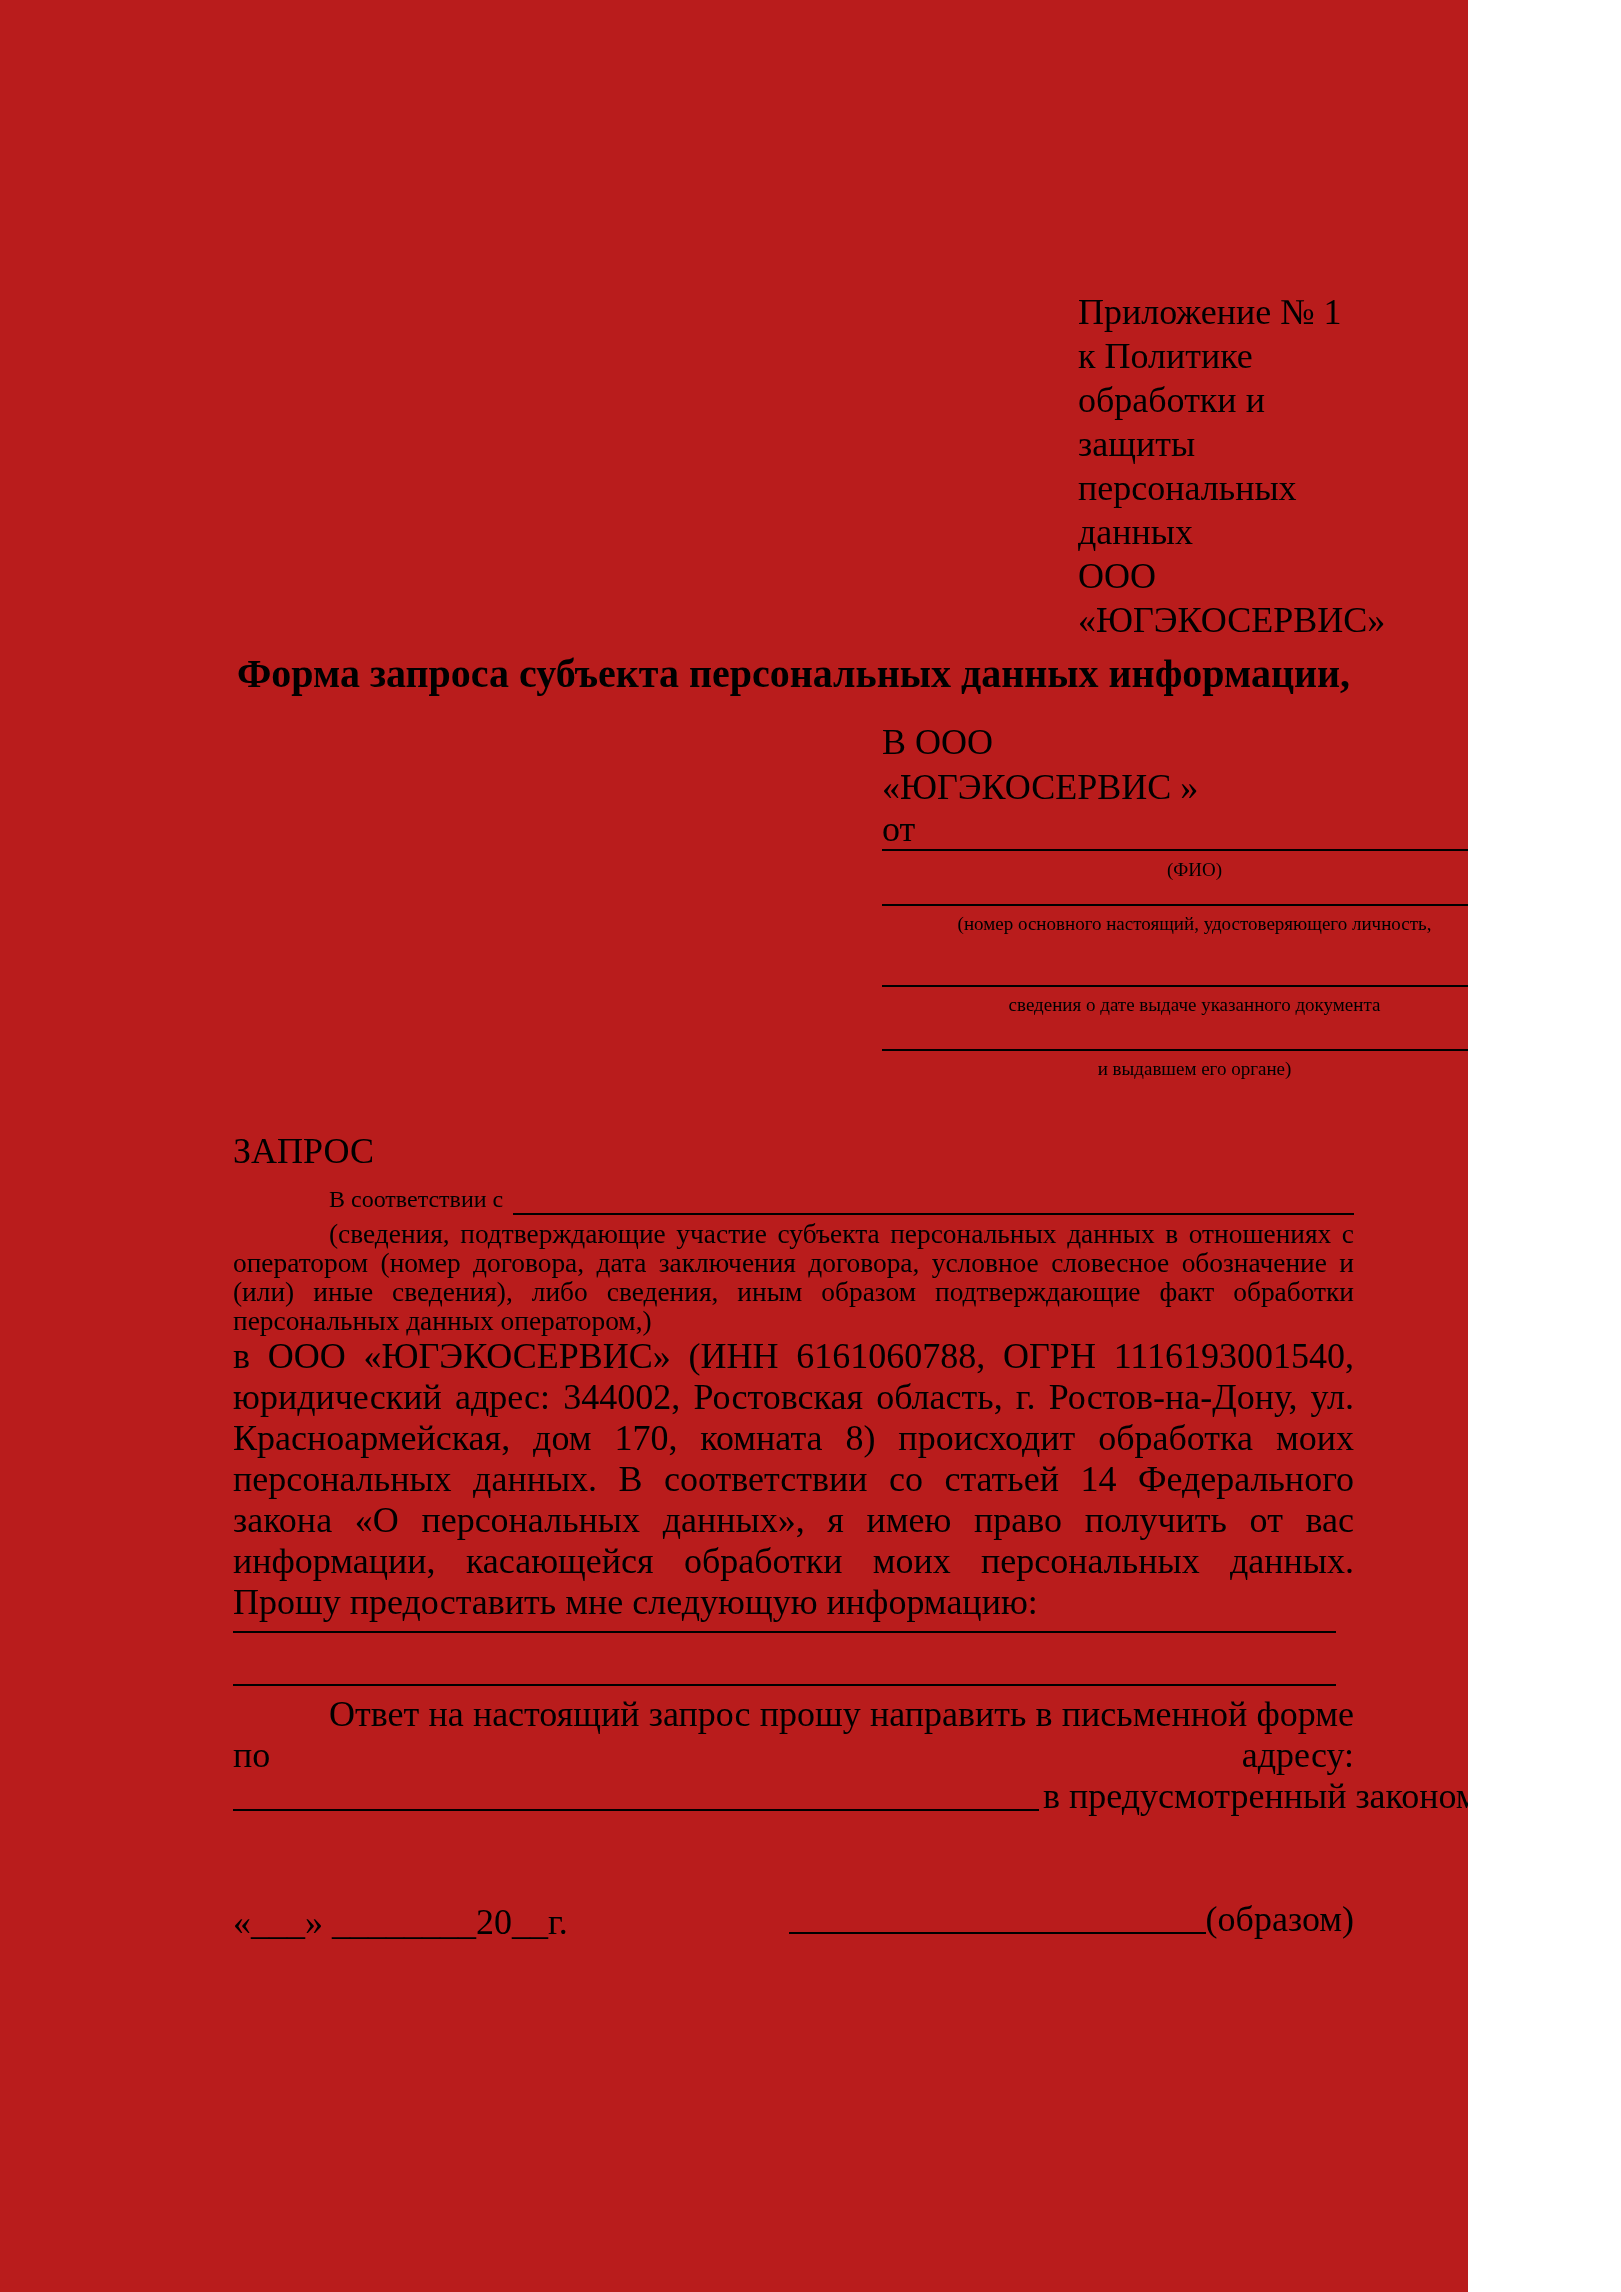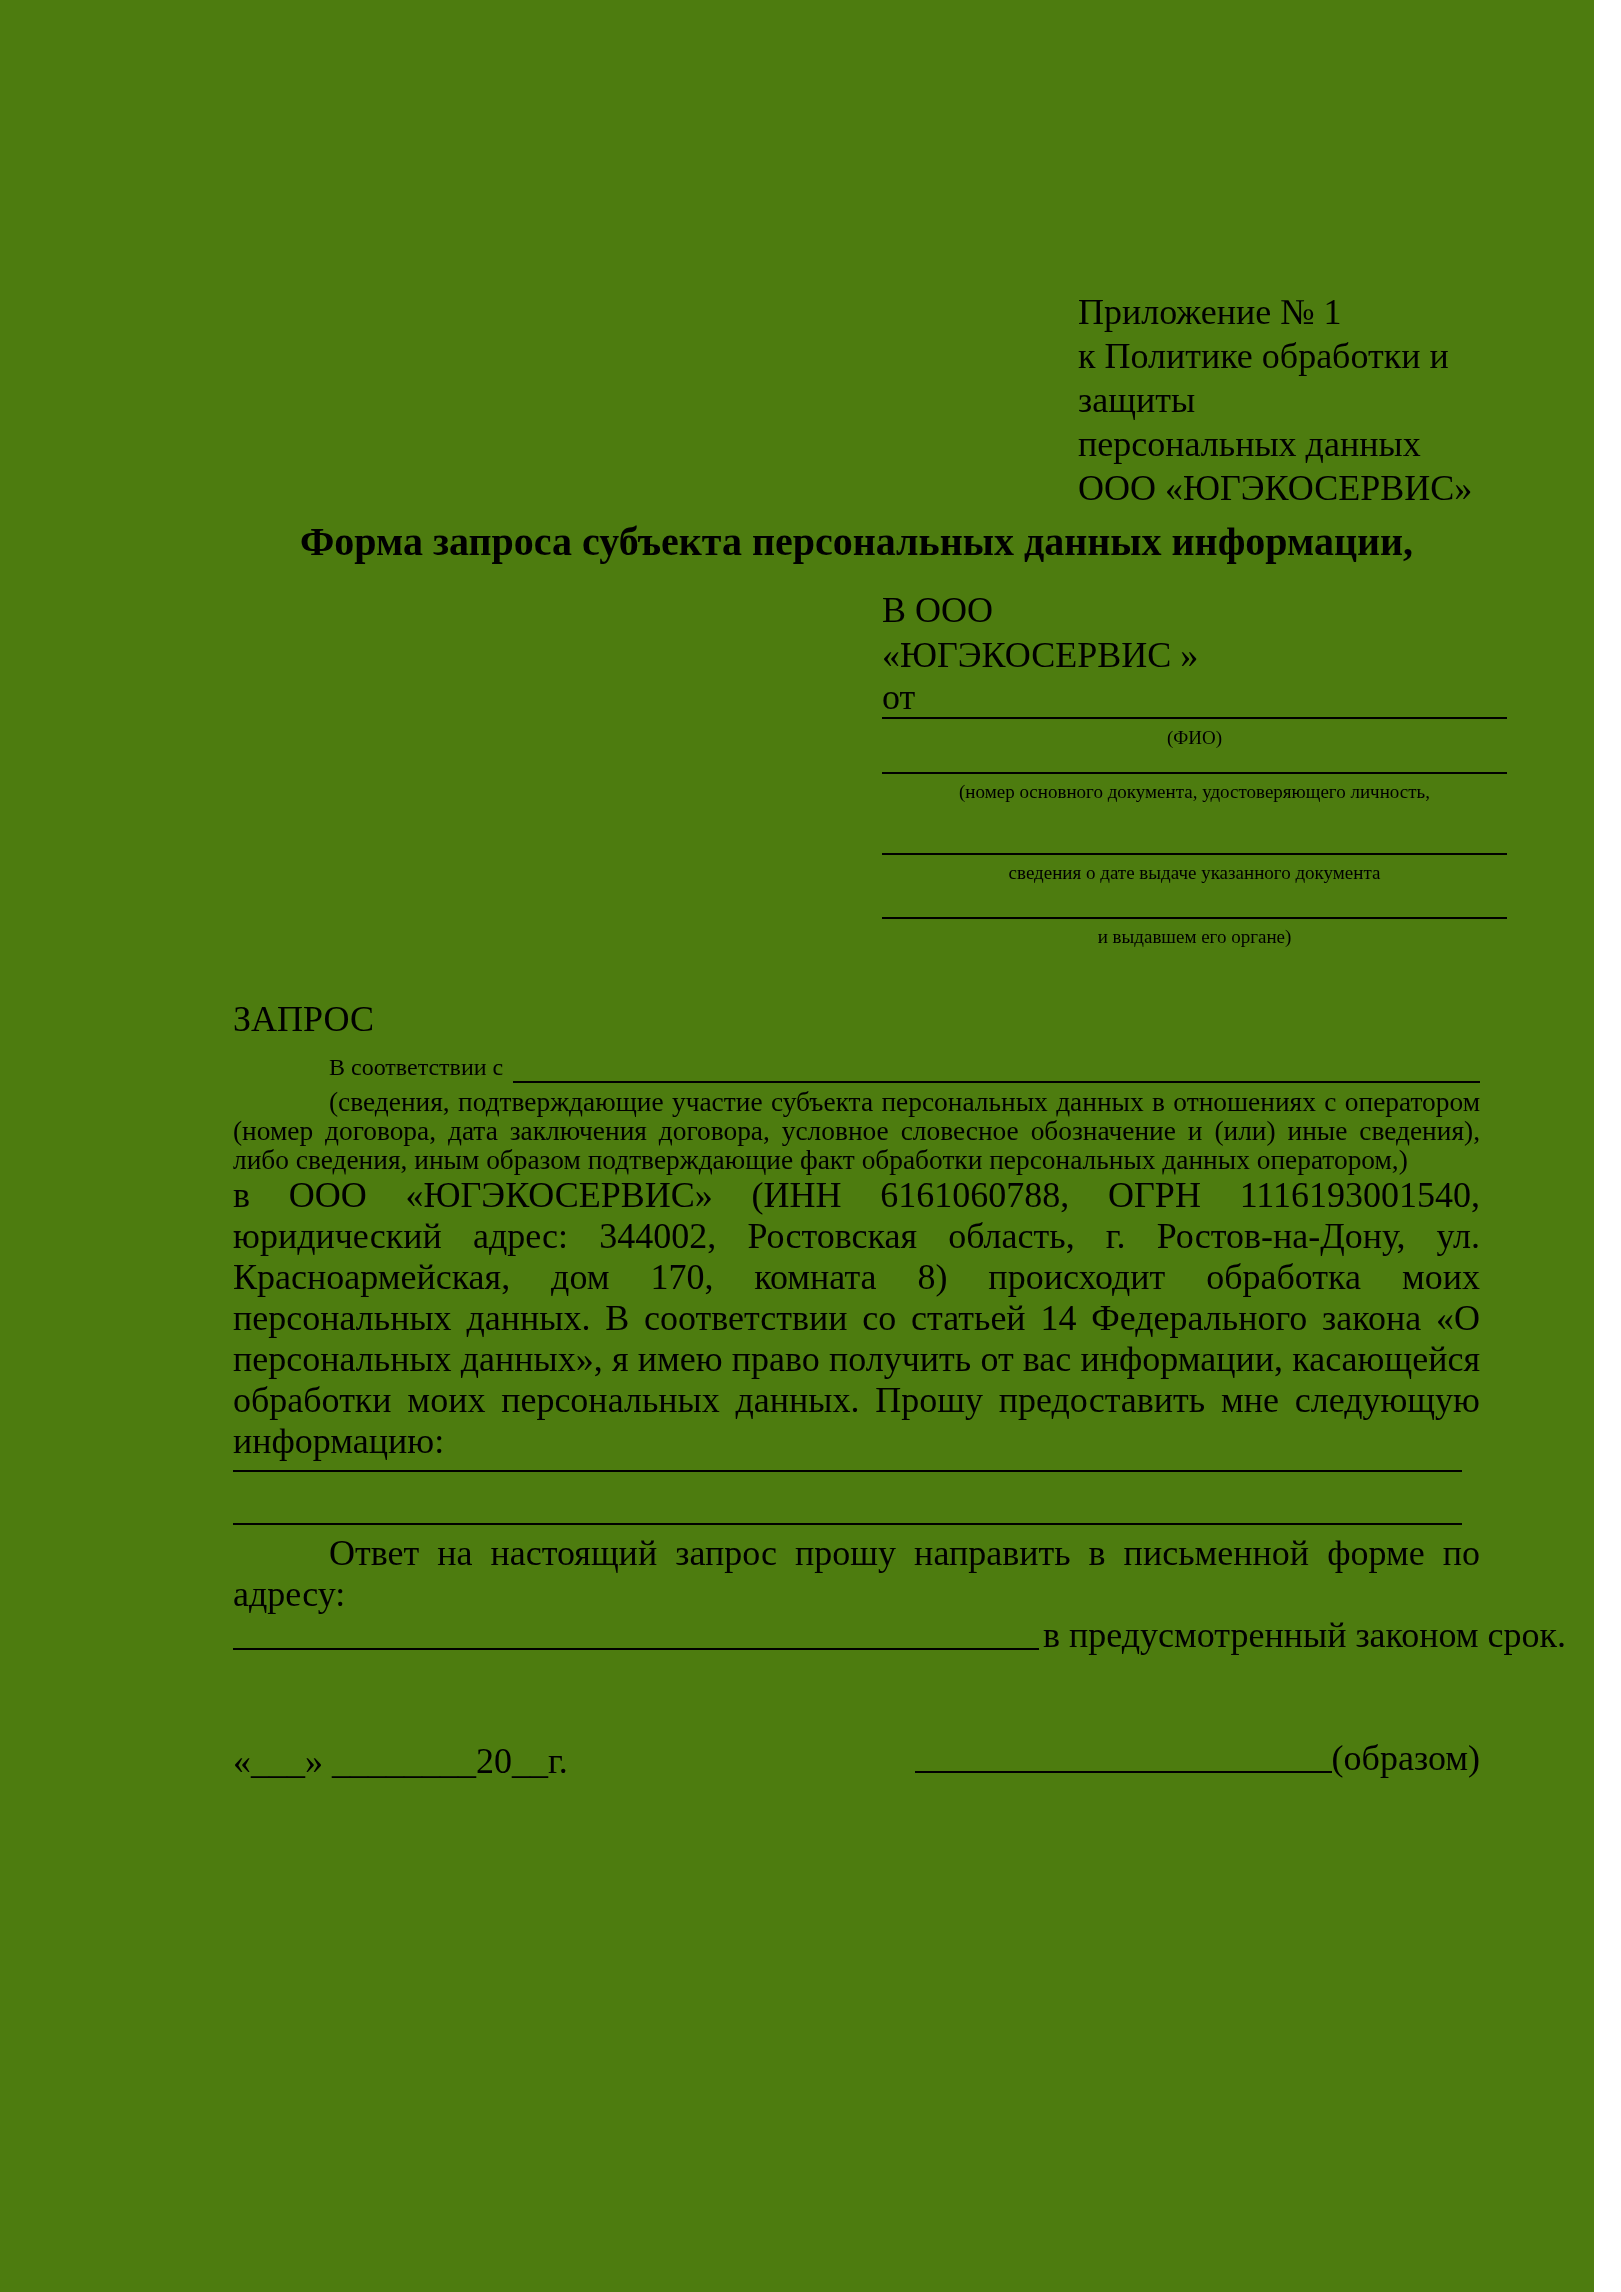--- a/index.html
+++ b/index.html
@@ -1,19 +1,19 @@
 <!DOCTYPE html>
 <html lang="ru"><head>
 <meta charset="utf-8">
 <style>
   html,body{margin:0;padding:0;background:#ffffff;}
   .page{
     position:relative;
-    width:1594px;height:2293px;
-    background:#4d7c0f;color:#000000;
+    width:1468px;height:2293px;
+    background:#b91c1c;color:#000000;
     font-family:"Liberation Serif","DejaVu Serif",serif;
     overflow:hidden;
     box-sizing:border-box;
     padding:290px 114px 0 233px;
   }
   .appendix{margin-left:845px;font-size:36px;line-height:44px;}
   .doc-title{margin-top:5.9px;text-align:center;font-weight:bold;font-size:40px;line-height:51px;}
   .addressee{margin-top:21.6px;margin-left:649px;width:625px;font-size:36px;line-height:45px;}
   .from-label{line-height:39px;}
   .rule{height:0;border-bottom:2.9px solid #000;}
@@ -59,21 +59,21 @@
 
   <div class="addressee">
     <div>В ООО</div>
     <div>«ЮГЭКОСЕРВИС »</div>
     <div class="from-label">от</div>
 
     <div class="rule rule-fio"></div>
     <div class="cap cap-fio">(ФИО)</div>
 
     <div class="rule rule-doc1"></div>
-    <div class="cap">(номер основного документа, удостоверяющего личность,</div>
+    <div class="cap">(номер основного настоящий, удостоверяющего личность,</div>
 
     <div class="rule gap45"></div>
     <div class="cap">сведения о дате выдаче указанного документа</div>
 
     <div class="rule gap27"></div>
     <div class="cap">и выдавшем его органе)</div>
   </div>
 
   <div class="request-heading">ЗАПРОС</div>
 

